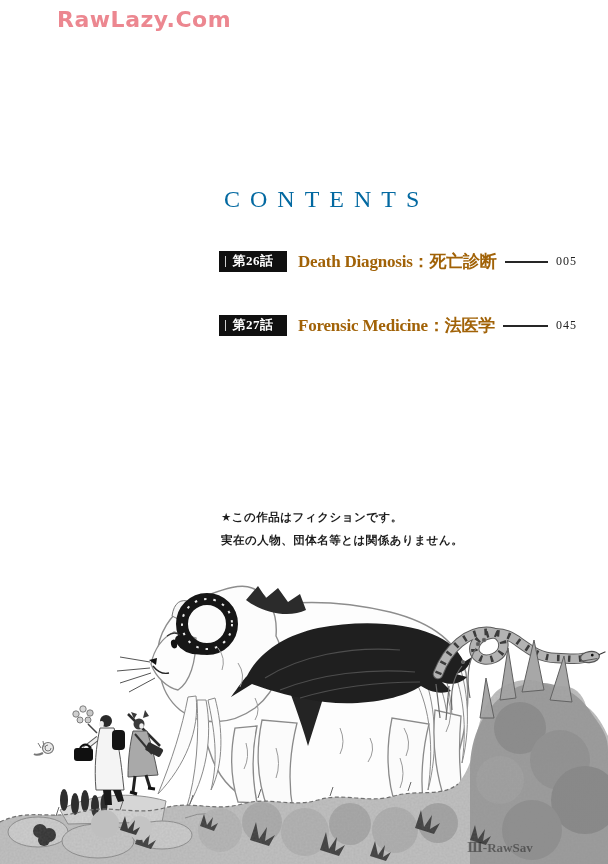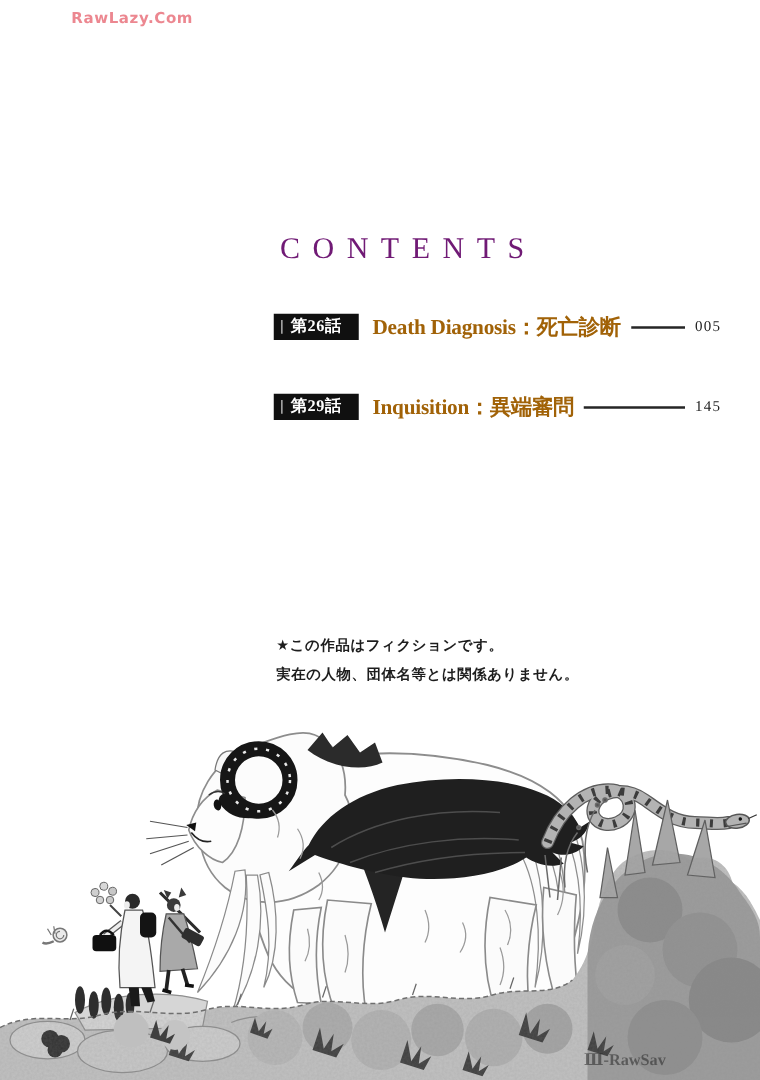--- a/index.html
+++ b/index.html
@@ -4,25 +4,25 @@
 <style>
   * { margin:0; padding:0; box-sizing:border-box; }
   html,body { background:#e8e8e8; }
   .page {
     position:relative; width:608px; height:864px; background:#ffffff;
     overflow:hidden; font-family:"Liberation Serif","DejaVu Serif",serif;
   }
   .site-watermark {
     position:absolute; left:57px; top:7px;
     font-family:"DejaVu Sans","Liberation Sans",sans-serif;
-    font-weight:bold; font-size:12px; letter-spacing:0.5px; color:#ec8790;
+    font-weight:bold; font-size:22px; letter-spacing:0.5px; color:#ec8790;
   }
   .contents-title {
     position:absolute; left:224px; top:186px;
-    font-size:24px; letter-spacing:10px; color:#701a75; white-space:nowrap;
+    font-size:24px; letter-spacing:10px; color:#0369a1; white-space:nowrap;
   }
   .toc { position:absolute; left:219px; top:250px; width:358px; }
   .toc-row { display:flex; align-items:center; height:22px; margin-bottom:42px; }
   .chapter-badge {
     position:relative; flex:0 0 68px; height:21px; background:#101010;
     color:#ffffff; display:flex; align-items:center; justify-content:center;
     font-size:13px; font-weight:bold; letter-spacing:0.5px;
   }
   .chapter-badge .tick {
     position:absolute; left:6px; top:5px; width:1px; height:11px; background:#cfcfcf;
@@ -58,31 +58,31 @@
     <div class="toc-row">
       <span class="chapter-badge">
           <span class="tick"></span>
           <span>第26話</span>
         </span>
       <span class="row-title">Death Diagnosis：死亡診断</span>
       <span class="leader"></span>
       <span class="page-num">005</span>
     </div>
 
-
-
     <div class="toc-row">
       <span class="chapter-badge">
           <span class="tick"></span>
-          <span>第29話</span>
+          <span>第27話</span>
         </span>
-      <span class="row-title">Inquisition：異端審問</span>
+      <span class="row-title">Forensic Medicine：法医学</span>
       <span class="leader"></span>
-      <span class="page-num">145</span>
+      <span class="page-num">045</span>
     </div>
+
+
 
   </div>
 
   <div class="disclaimer">
     <div>★この作品はフィクションです。</div>
     <div>実在の人物、団体名等とは関係ありません。</div>
   </div>
 
   <svg class="illustration" viewBox="0 0 608 286" xmlns="http://www.w3.org/2000/svg">
     <defs>

